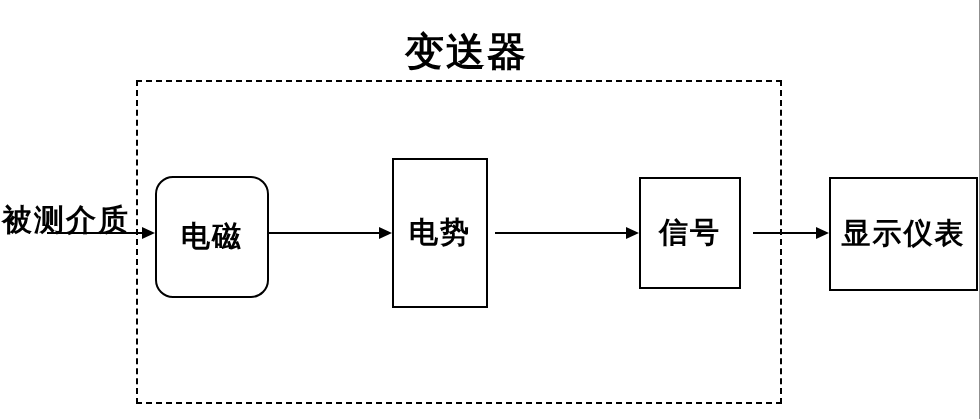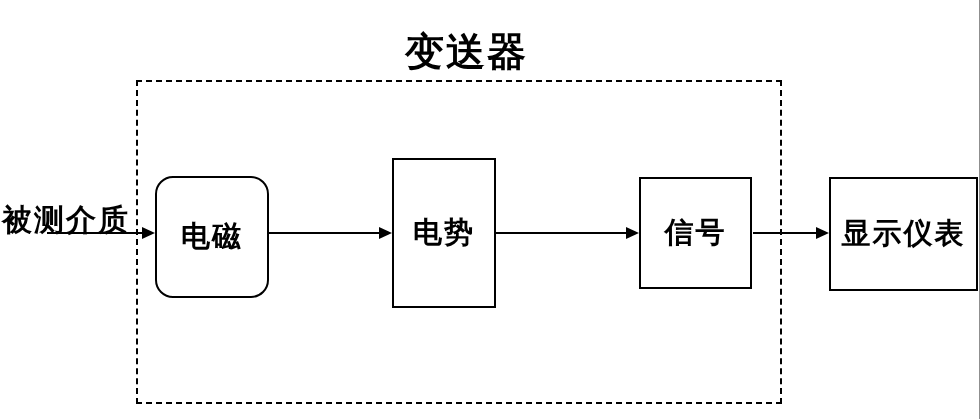--- a/index.html
+++ b/index.html
@@ -48,22 +48,22 @@
     flex-direction: column;
     align-items: center;
     justify-content: center;
     text-align: center;
     font-size: 29px;
     font-weight: bold;
     letter-spacing: 2px;
     line-height: 1.16;
   }
   .block-1 { left: 155px; top: 176px; width: 114px; height: 122px; border-radius: 18px; }
-  .block-2 { left: 392px; top: 158px; width: 104px; height: 150px; }
-  .block-3 { left: 639px; top: 177px; width: 113px; height: 112px; }
+  .block-2 { left: 392px; top: 158px; width: 96px; height: 150px; }
+  .block-3 { left: 639px; top: 177px; width: 102px; height: 112px; }
   .block-4 { left: 829px; top: 177px; width: 149px; height: 114px; align-items: center; }
   .hline {
     position: absolute;
     height: 2px;
     background: var(--line-color, #000000);
     top: 232px;
   }
   .arrowhead {
     position: absolute;
     width: 0;

